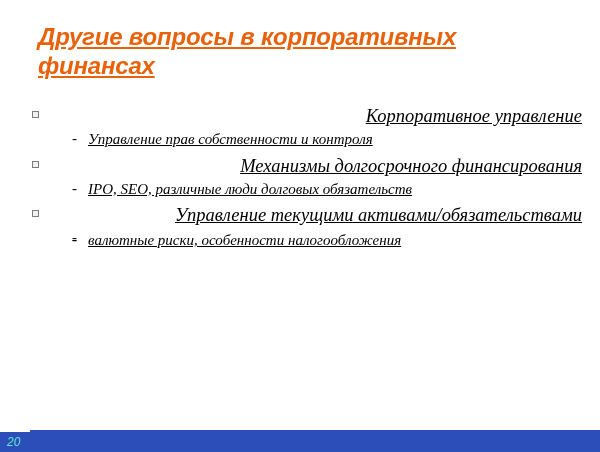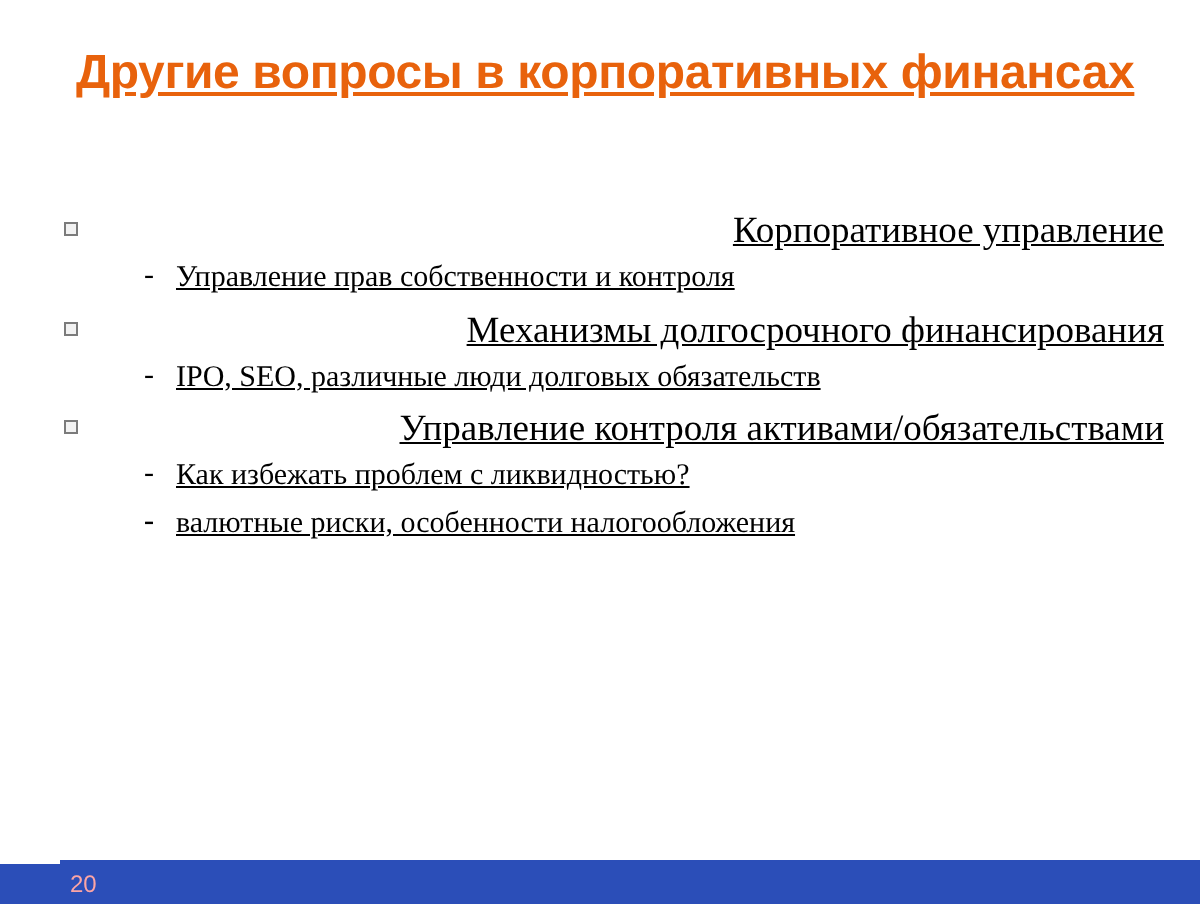--- a/index.html
+++ b/index.html
@@ -14,20 +14,21 @@
     overflow: hidden;
     position: relative;
   }
   .slide {
     position: absolute;
     left: 0;
     top: 0;
     width: 600px;
     height: 452px;
     box-sizing: border-box;
+    font-style: italic;
   }
   .slide-title {
     position: absolute;
     left: 38px;
     top: 22px;
     width: 540px;
     font-family: "Liberation Sans", sans-serif;
     font-size: 24px;
     font-weight: bold;
     color: #E8620C;
@@ -86,24 +87,23 @@
     bottom: 0;
     width: 600px;
     height: 20px;
     background: #2b4eb8;
     display: flex;
     align-items: center;
   }
   .page-num {
     font-family: "Liberation Sans", sans-serif;
     font-size: 12px;
-    color: #fca5a5;
+    color: #5eead4;
     padding-left: 7px;
     line-height: 1;
-    margin-left: 28px;
   }
   .footer-inner-line {
     position: absolute;
     left: 30px;
     bottom: 20px;
     width: 570px;
     height: 2px;
     background: #2b4eb8;
   }
 </style>
@@ -129,25 +129,24 @@
       <span class="marker"></span>
       <span class="underline">Механизмы долгосрочного финансирования</span>
     </div>
     <div class="l2">
       <span class="dash">-</span>
       <span class="underline">IPO, SEO, различные люди долговых обязательств</span>
     </div>
 
     <div class="l1">
       <span class="marker"></span>
-      <span class="underline">Управление контроля активами/обязательствами</span>
+      <span class="underline">Управление текущими активами/обязательствами</span>
     </div>
     <div class="l2">
       <span class="dash">-</span>
-      <span class="underline">Как избежать проблем с ликвидностью?</span>
     </div>
 
     <div class="l2">
       <span class="dash">-</span>
     </div>
 
     <div class="l2">
       <span class="dash">-</span>
       <span class="underline">валютные риски, особенности налогообложения</span>
     </div>

